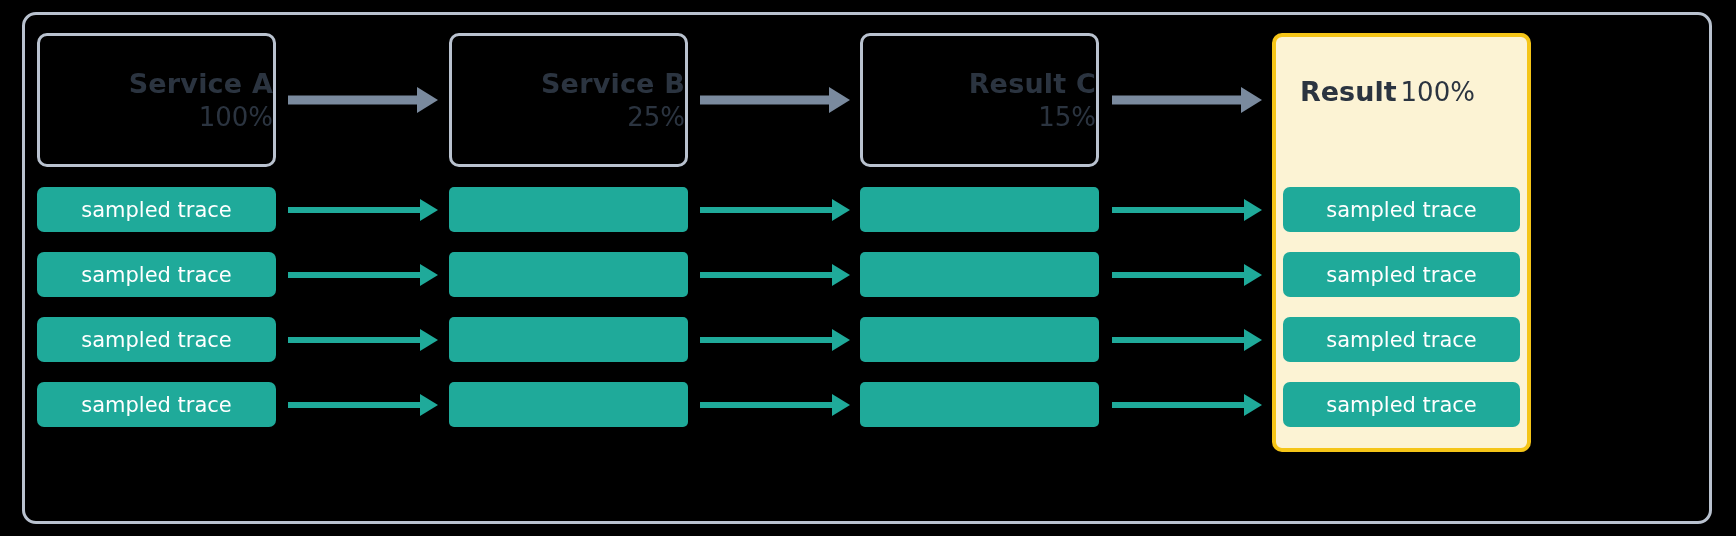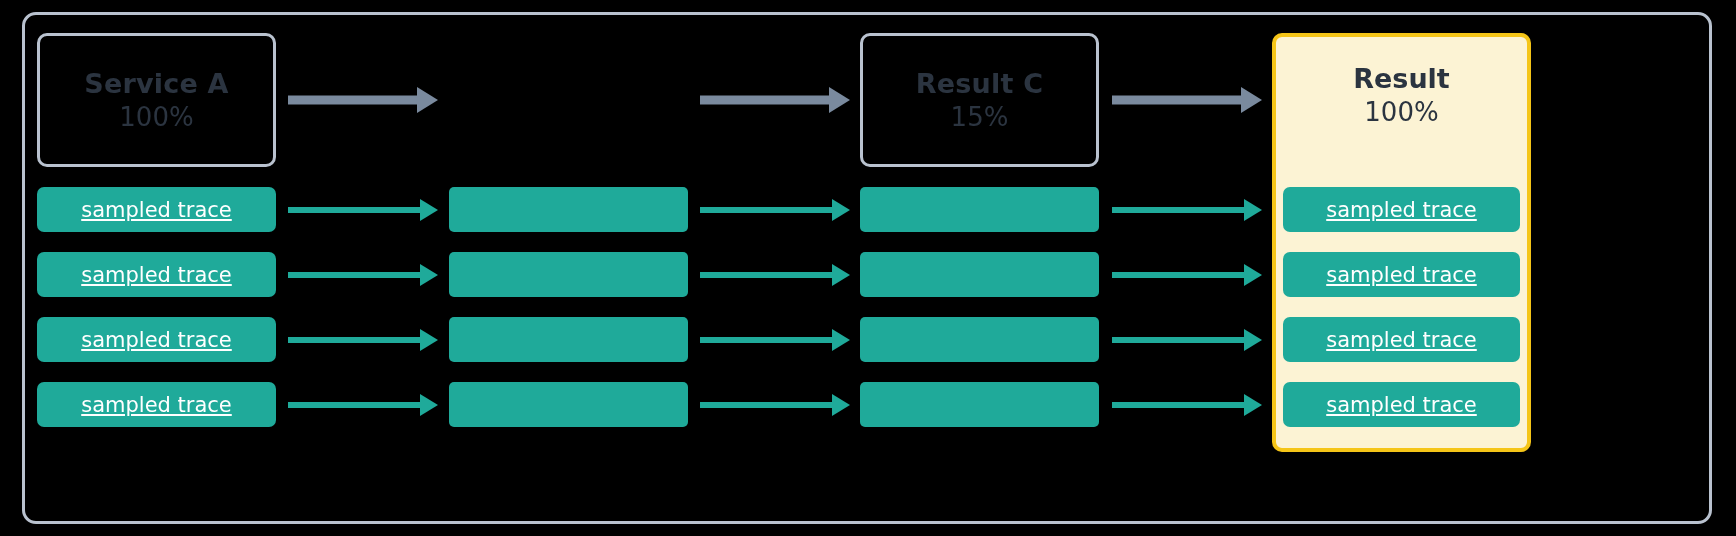--- a/index.html
+++ b/index.html
@@ -20,21 +20,21 @@
   }
 
   
   .svc-box{
     position:absolute;top:33px;height:134px;
     border:3px solid #b9c2cf;
     border-radius:10px;
     box-sizing:border-box;
     background:#000;
     display:flex;flex-direction:column;
-    align-items:center;justify-content:center;
+    align-items:flex-end;justify-content:center;
     gap:4px;
     text-decoration:underline;
   }
   .svc-a{left:37px;width:239px;}
   .svc-b{left:449px;width:239px;}
   .svc-c{left:860px;width:239px;}
 
   .svc-title{
     font-size:27px;font-weight:bold;color:#2b3440;
     line-height:1.1;letter-spacing:.2px;
@@ -47,38 +47,37 @@
   
   .result-panel{
     position:absolute;left:1272px;top:33px;
     width:259px;height:419px;
     background:#fcf3d4;
     border:4px solid #f5c518;
     border-radius:10px;
     box-sizing:border-box;
   }
   .result-head{
-    position:absolute;left:0;top:27px;width:100%;
-    display:flex;flex-direction:column;align-items:center;gap:4px;
+    position:absolute;left:0;top:40px;width:100%;
+    display:flex;flex-direction:row;align-items:center;gap:4px;padding-left:24px;
   }
   .result-title{font-size:27px;font-weight:bold;color:#2b3440;line-height:1.1;}
   .result-pct{font-size:26px;font-weight:400;color:#2b3440;line-height:1.1;}
 
   
   .trace{
     position:absolute;height:45px;
     background:#1faa9a;
     border-radius:7px;
     box-sizing:border-box;
     display:flex;align-items:center;justify-content:center;
   }
   .trace-label{
     font-size:21px;color:#ffffff;font-weight:400;
     white-space:nowrap;
-    text-decoration:underline;
   }
   .t-a{left:37px;width:239px;}
   .t-b{left:449px;width:239px;border-radius:5px;}
   .t-c{left:860px;width:239px;border-radius:5px;}
   .t-r{left:1283px;width:237px;}
 
   
   .arrow{position:absolute;}
   .arrow .shaft{position:absolute;left:0;top:50%;transform:translateY(-50%);}
   .arrow .head{
@@ -110,20 +109,24 @@
   <div class="svc-box svc-a">
     <div class="svc-title">Service A</div>
     <div class="svc-pct">100%</div>
   </div>
 
   <div class="arrow arrow-gray" style="left:288px;top:87px;width:150px;">
     <div class="shaft" style="width:132px;"></div>
     <div class="head"></div>
   </div>
 
+  <div class="svc-box svc-b">
+    <div class="svc-title">Service B</div>
+    <div class="svc-pct">25%</div>
+  </div>
 
   <div class="arrow arrow-gray" style="left:700px;top:87px;width:150px;">
     <div class="shaft" style="width:132px;"></div>
     <div class="head"></div>
   </div>
 
   <div class="svc-box svc-c">
     <div class="svc-title">Result C</div>
     <div class="svc-pct">15%</div>
   </div>

